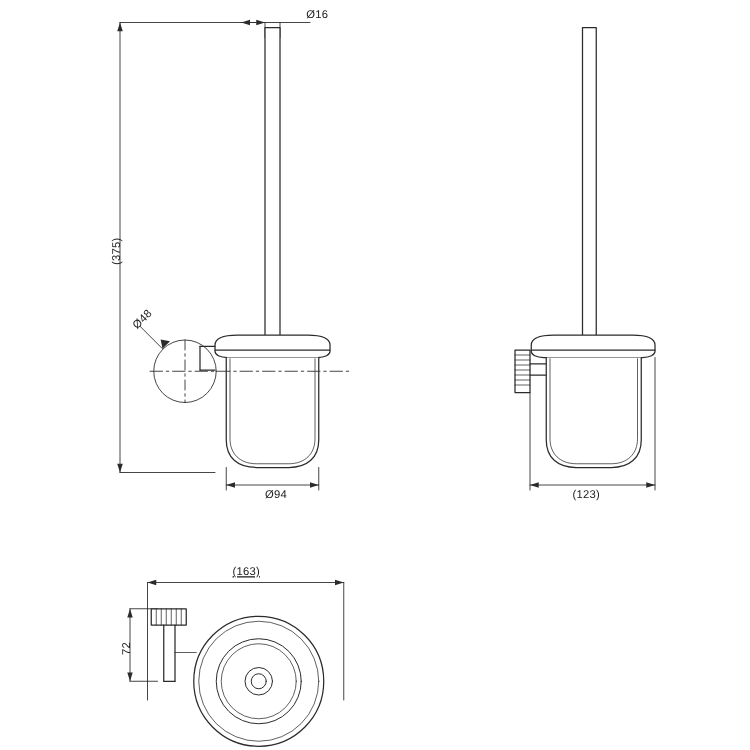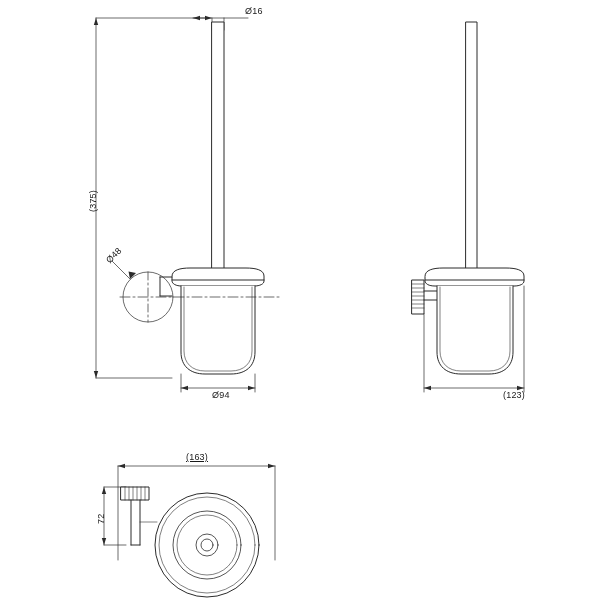--- a/index.html
+++ b/index.html
@@ -203,19 +203,19 @@
   </svg>
 
   <div class="dim-label" style="left:245px; top:6px;">Ø16</div>
 
   <div class="dim-label rot90" style="left:88px; top:212px;">(375)</div>
 
   <div class="dim-label rot45" style="left:104px; top:258px;">Ø48</div>
 
   <div class="dim-label" style="left:212px; top:390px;">Ø94</div>
 
-  <div class="dim-label" style="left:458px; top:390px;margin-left:45px;">(123)</div>
+  <div class="dim-label" style="left:458px; top:390px;">(123)</div>
 
   <div class="dim-label" style="left:186px; top:452px;text-decoration:underline;">(163)</div>
 
   <div class="dim-label rot90" style="left:96px; top:524px;">72</div>
 
 </div>
 
 </body></html>

